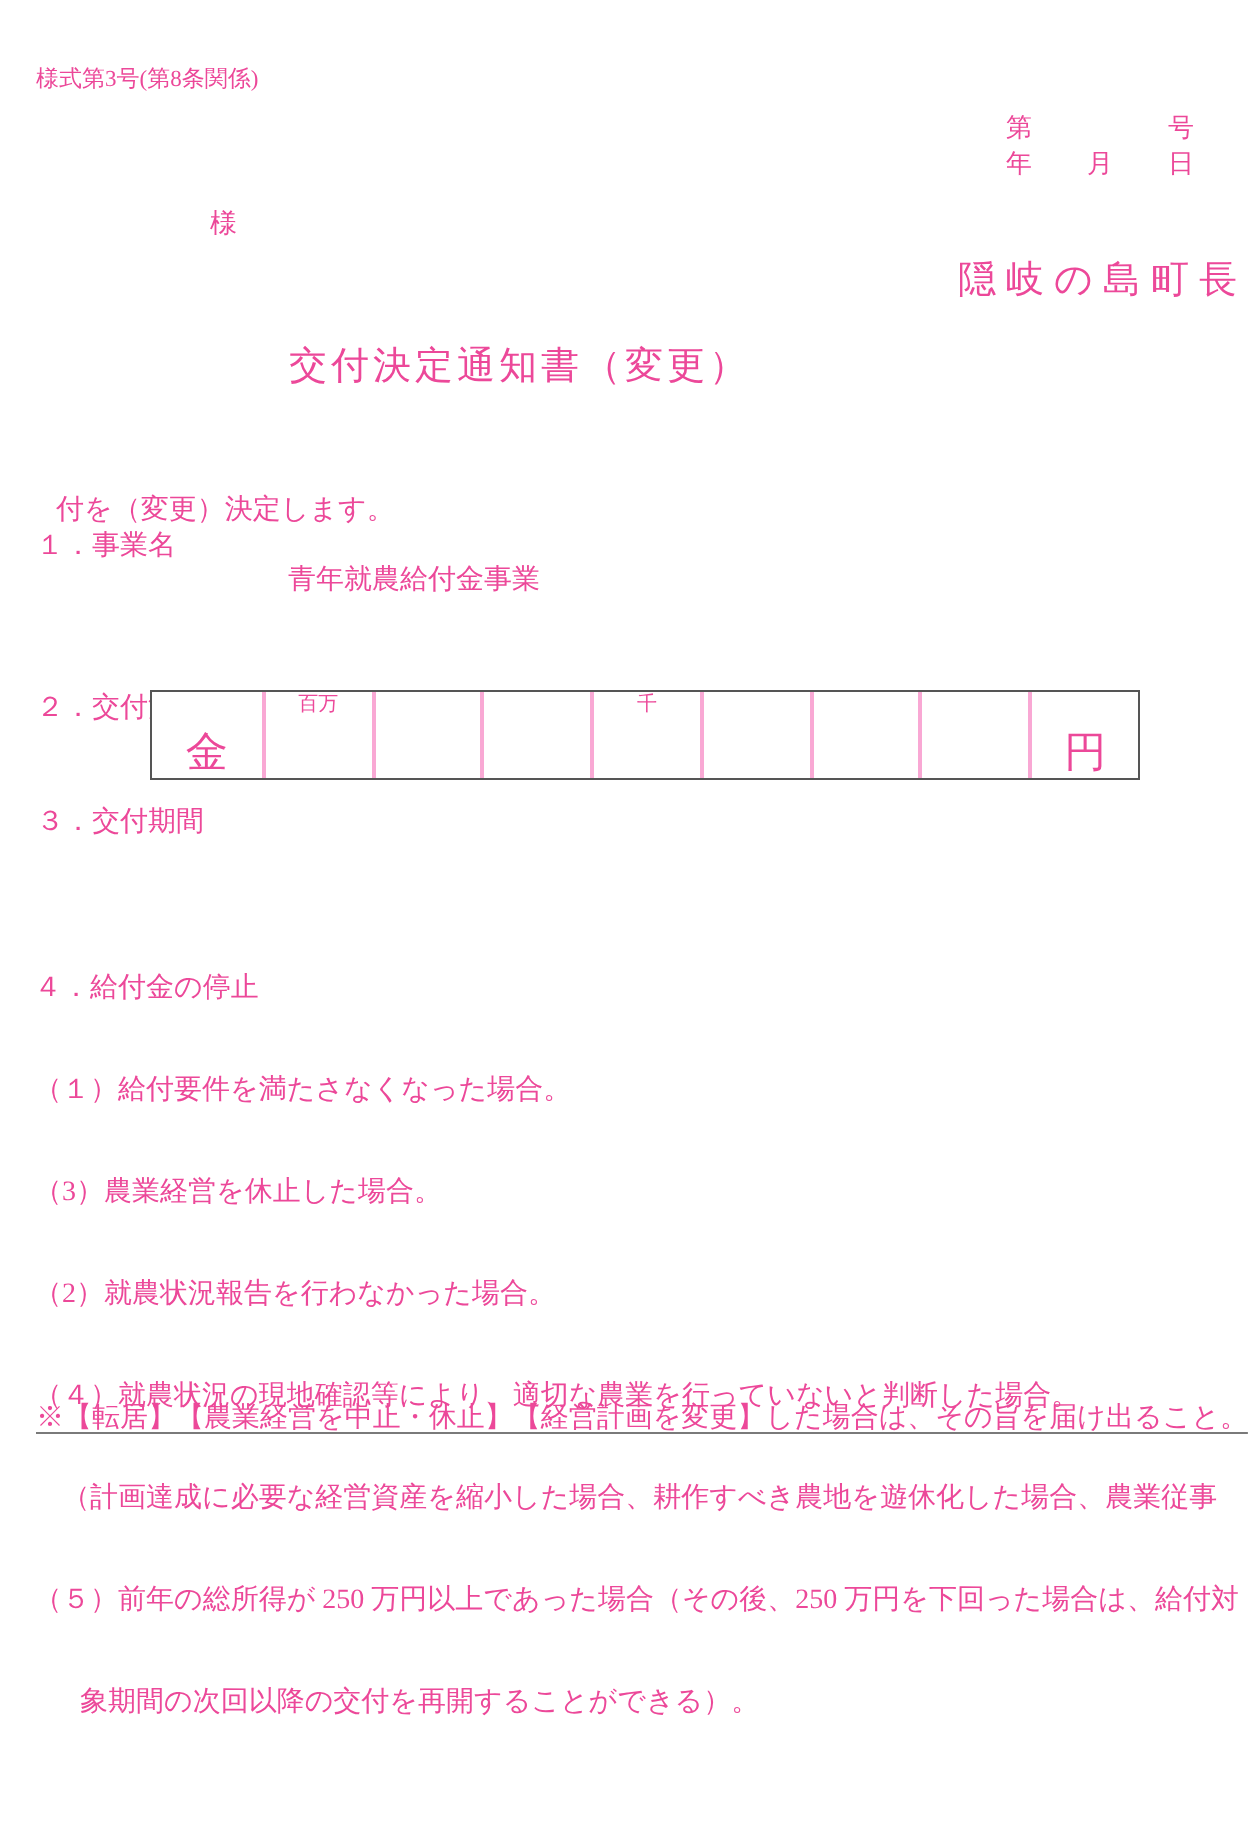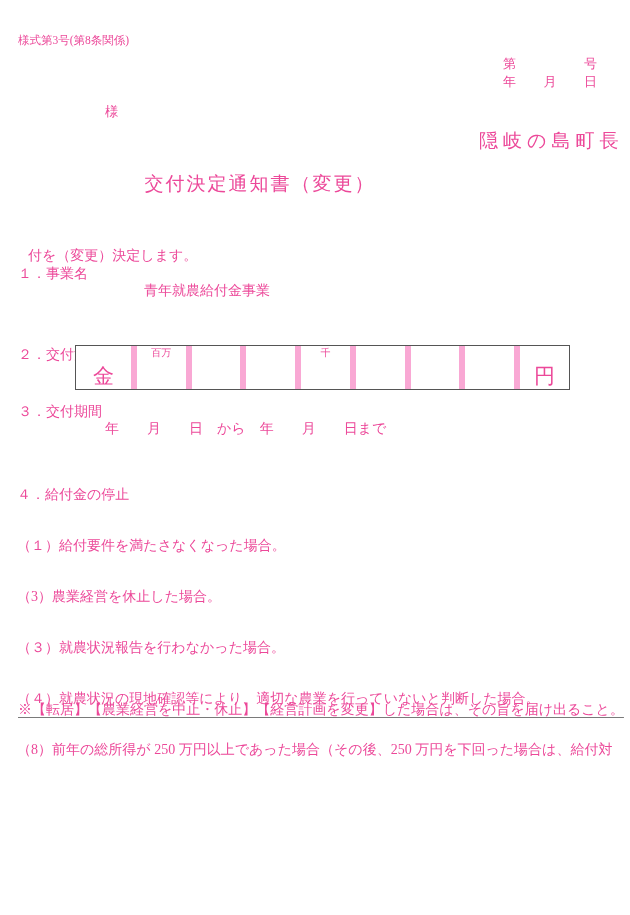--- a/index.html
+++ b/index.html
@@ -43,21 +43,21 @@
   .s1-body   { left: 100px; top: 282px; margin-left: 44px; }
   .s2-heading { left: 18px; top: 346px; }
 
   .amount-table {
     position: absolute; left: 75px; top: 345px;
     width: 495px; height: 45px;
     display: grid; grid-template-columns: repeat(9, 1fr);
     border: 1px solid #555;
     background: #ffffff;
   }
-  .amount-table .cell { border-left: 6px solid #f9a8d4; display: flex; justify-content: center; }
+  .amount-table .cell { border-left: 2px solid #f9a8d4; display: flex; justify-content: center; }
   .amount-table .cell:first-child { border-left: none; }
   .amount-table .cell.big  { align-items: flex-end; font-size: 21px; padding-bottom: 2px; line-height: 1; }
   .amount-table .cell.unit { align-items: flex-start; font-size: 10px; padding-top: 1px; line-height: 1.1; }
 
   .s3-heading { left: 18px; top: 403px; }
   .s3-body   { left: 105px; top: 420px; }
 
   .s4-block { left: 17px; top: 452px; }
   .s5-block { left: 17px; top: 614px; }
   .line { white-space: pre; line-height: 17px; font-size: 14px; }
@@ -108,27 +108,28 @@
     <div class="cell"></div>
     <div class="cell"></div>
     <div class="cell unit">千</div>
     <div class="cell"></div>
     <div class="cell"></div>
     <div class="cell"></div>
     <div class="cell big">円</div>
   </div>
 
   <div class="abs s3-heading">３．交付期間</div>
-  <div class="abs s3-body">年　　月　　日　から　年　　月　　日まで</div>
 
   <div class="abs s4-block">
     <div class="line">４．給付金の停止</div>
     <div class="line">（１）給付要件を満たさなくなった場合。</div>
     <div class="line">（3）農業経営を休止した場合。</div>
-    <div class="line">（３）就農状況報告を行わなかった場合。</div>
+    <div class="line">（2）就農状況報告を行わなかった場合。</div>
     <div class="line">（４）就農状況の現地確認等により、適切な農業を行っていないと判断した場合。</div>
-    <div class="line">（8）前年の総所得が 250 万円以上であった場合（その後、250 万円を下回った場合は、給付対</div>
+    <div class="line ind-a">（計画達成に必要な経営資産を縮小した場合、耕作すべき農地を遊休化した場合、農業従事</div>
+    <div class="line">（５）前年の総所得が 250 万円以上であった場合（その後、250 万円を下回った場合は、給付対</div>
+    <div class="line ind-b">象期間の次回以降の交付を再開することができる）。</div>
   </div>
 
 
   <div class="abs footnote">※【転居】【農業経営を中止・休止】【経営計画を変更】した場合は、その旨を届け出ること。</div>
 
 </div>
 
 </body></html>

